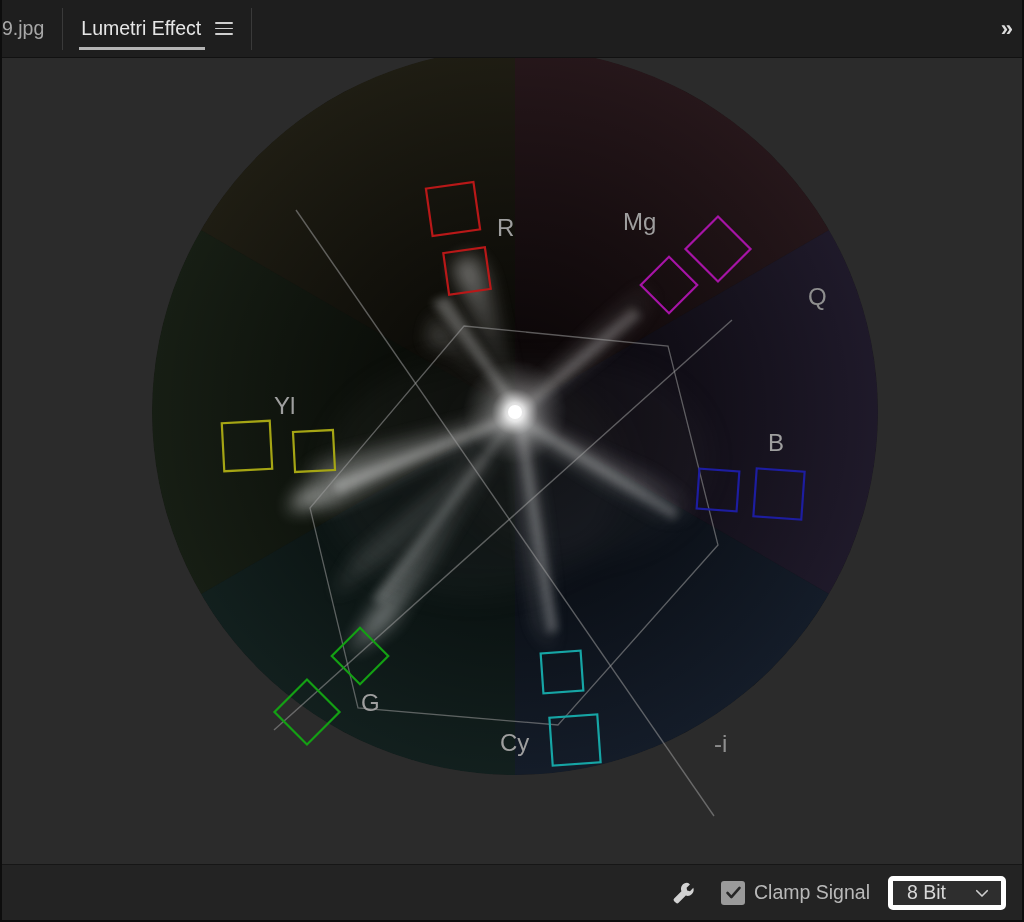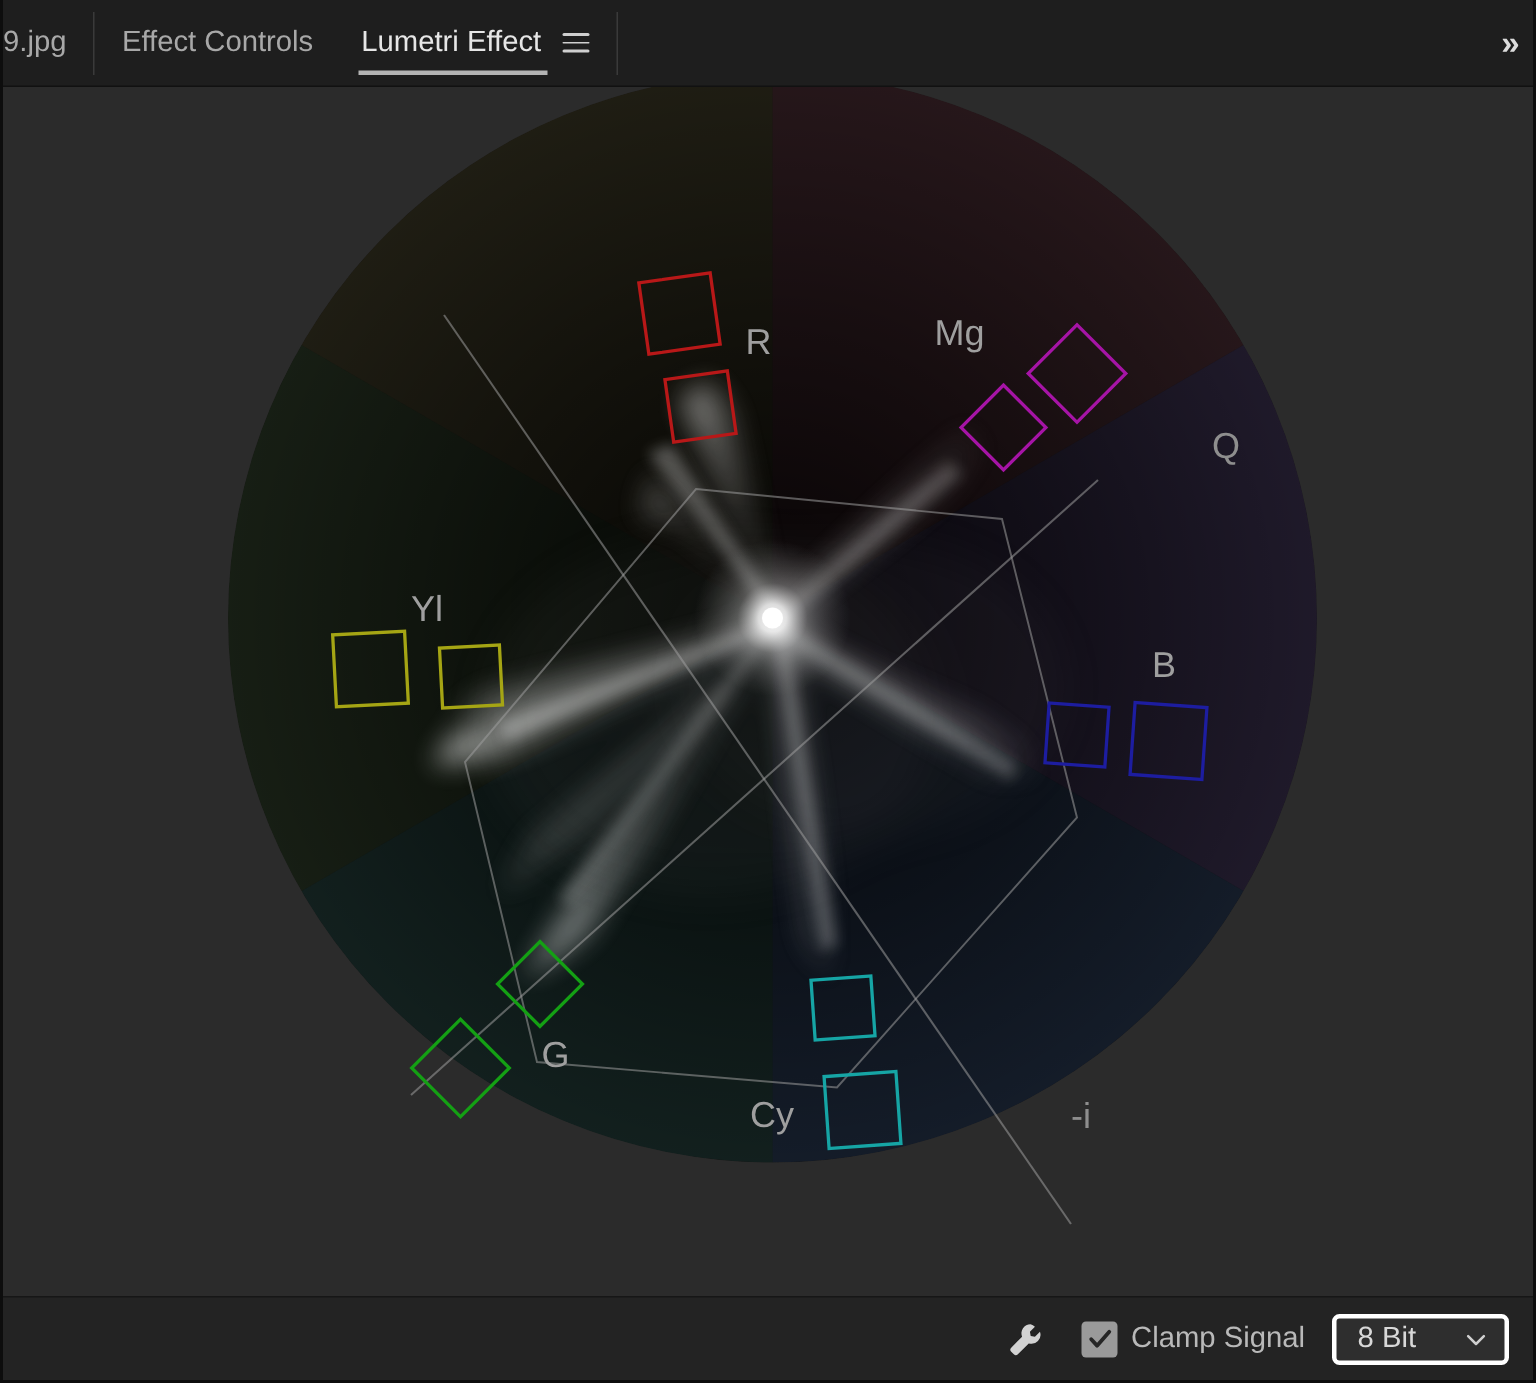--- a/index.html
+++ b/index.html
@@ -95,44 +95,41 @@
     background:#9a9a9a;
     border-radius:3px;
     display:flex; align-items:center; justify-content:center;
     margin-right:9px;
   }
   .clamp-label { color:#b9b9b9; font-size:19.5px; }
   .bitselect {
     display:flex; align-items:center; justify-content:space-between;
     width:118px; height:34px;
     background:#2e2e2e;
-    border:3px solid #ffffff;
+    border:5px solid #ffffff;
     border-radius:5px;
     padding:0 10px 0 14px;
     cursor:pointer;
     text-align:center;
   }
   .bit-label { color:#d8d8d8; font-size:19.5px; }
 </style>
 </head>
 <body>
 
 <div id="app">
 
   <div id="tabbar">
     <div class="tabs-scroll">
 
       <div class="tab clipped">
         <span class="tab-label">9.jpg</span>
       </div>
       <div class="tab-divider"></div>
 
-      <div class="tab">
-        <span class="tab-label">Effect Controls</span>
-      </div>
 
       <div class="tab active">
         <span class="tab-label">Lumetri Effect</span>
         <span class="hamburger">
           <i></i>
             <i></i>
             <i></i>
         </span>
         <span class="tab-underline"></span>
       </div>

